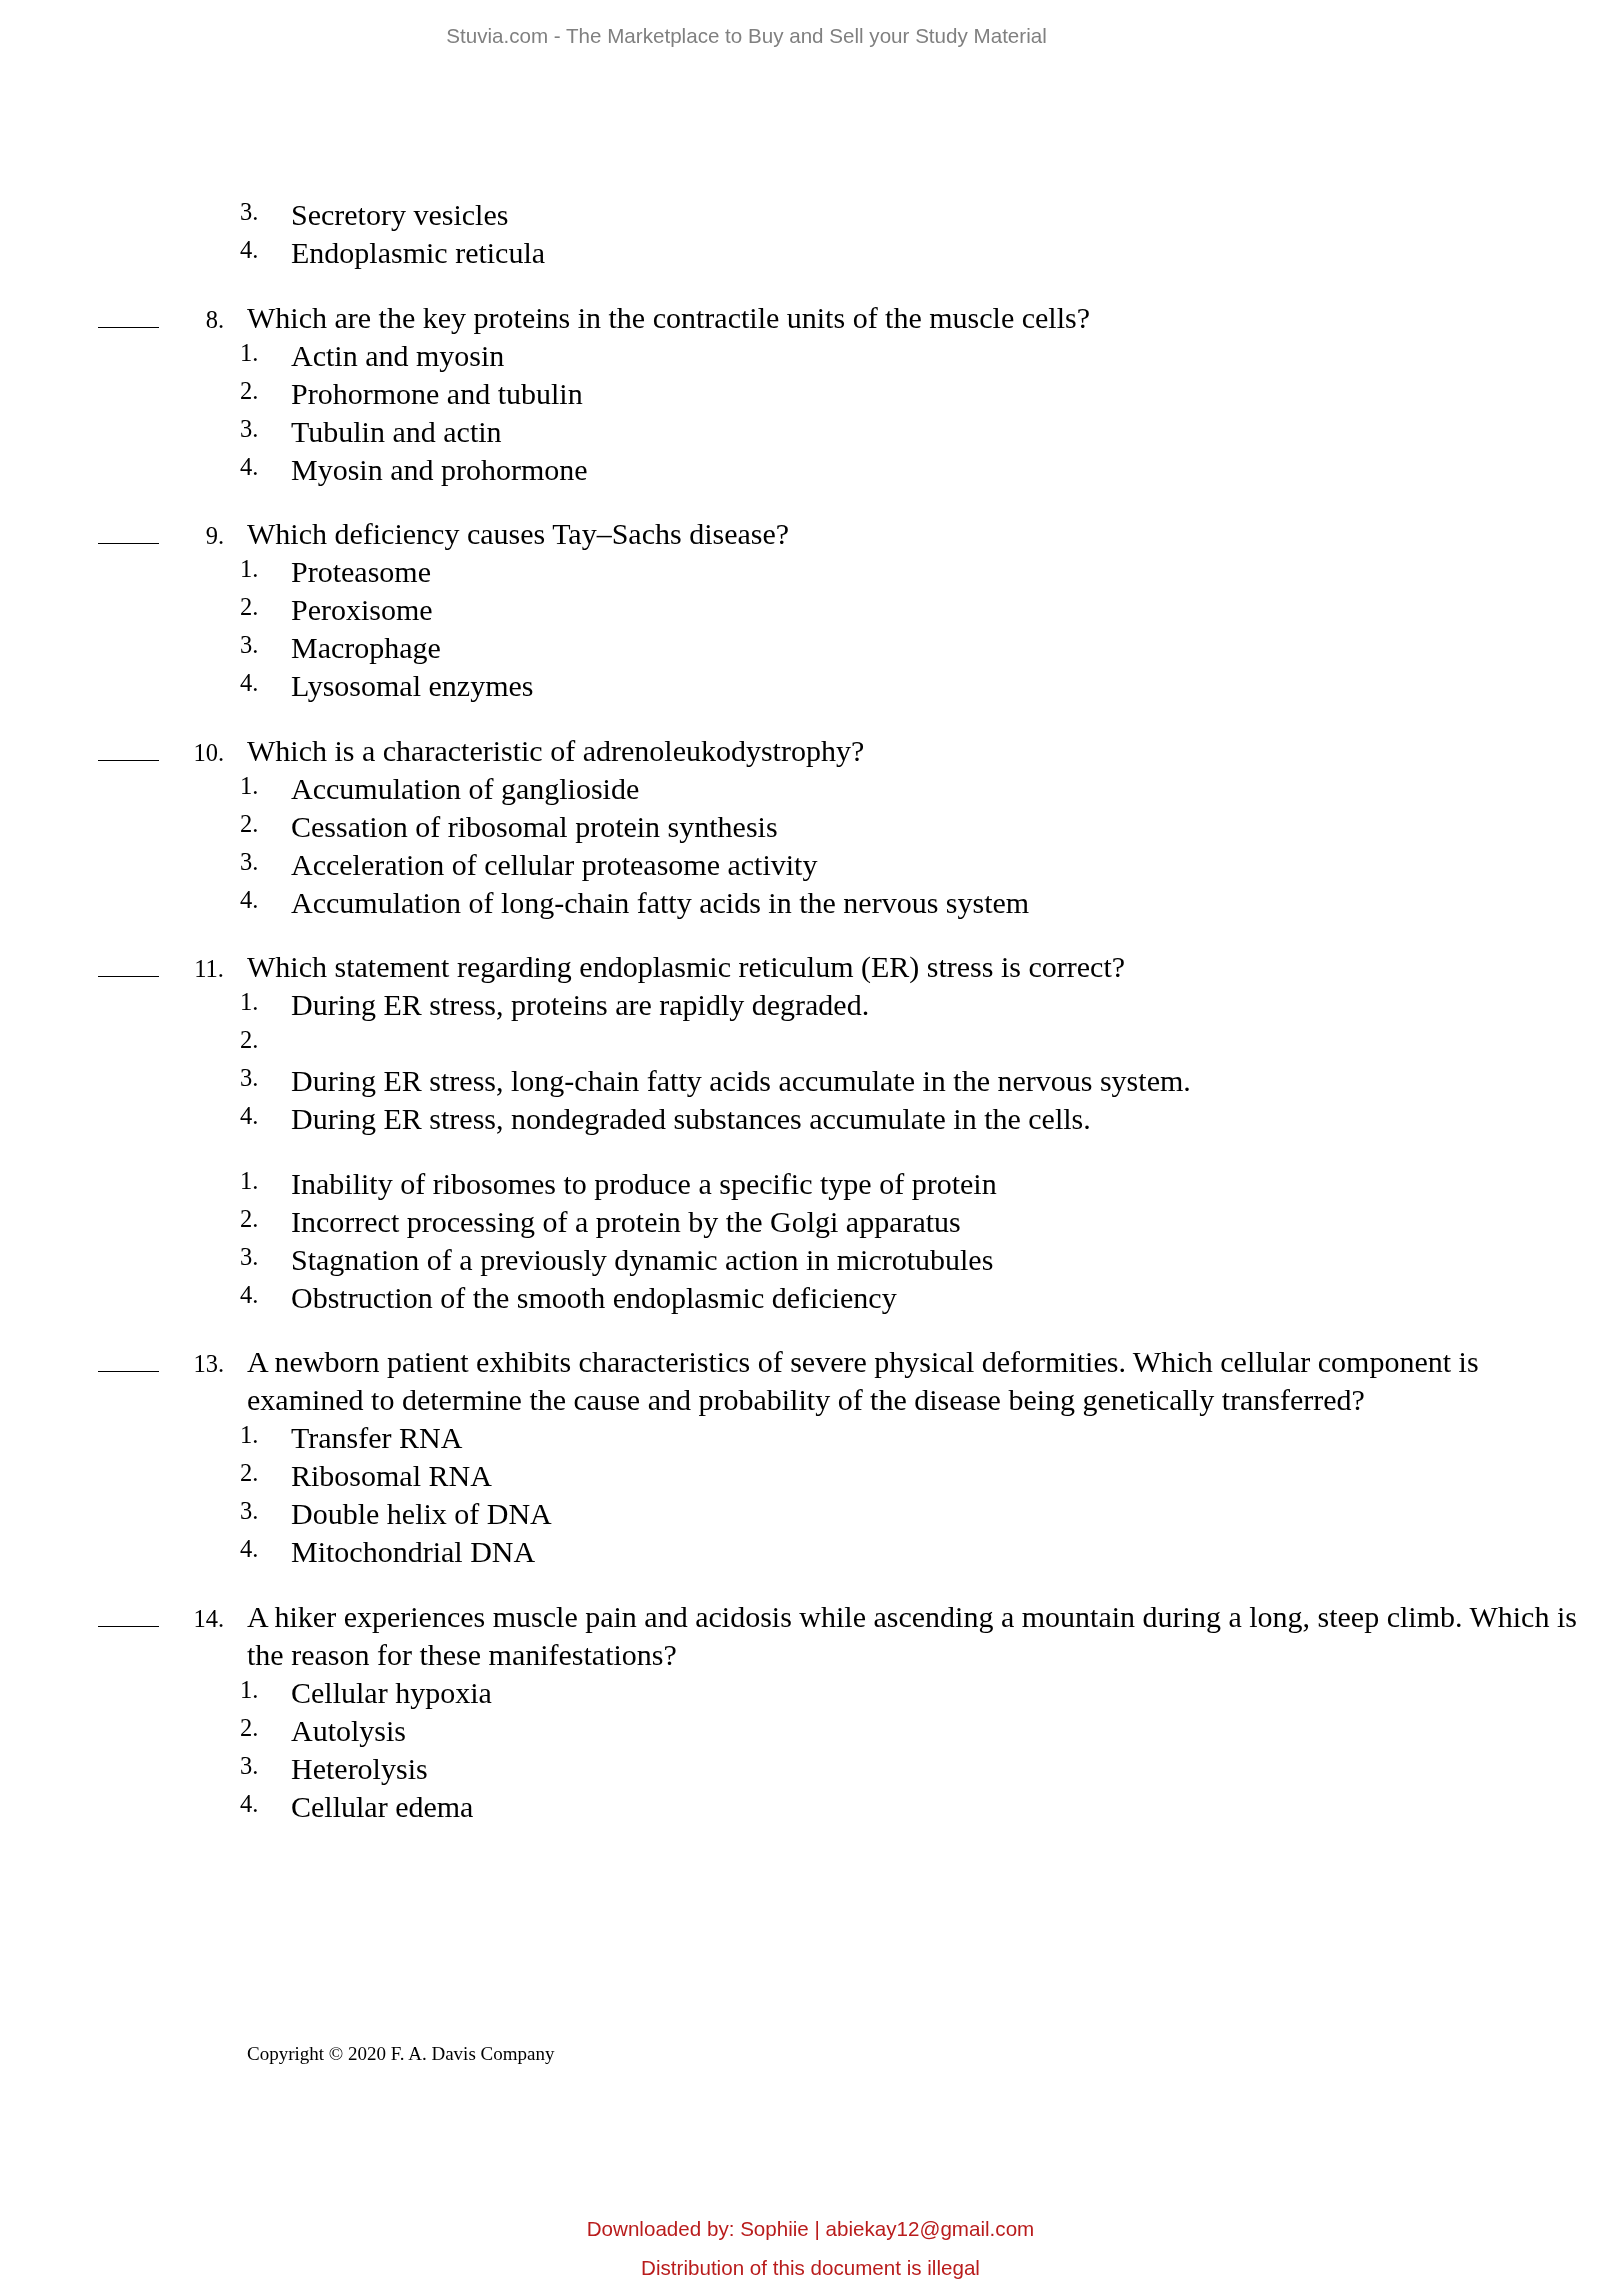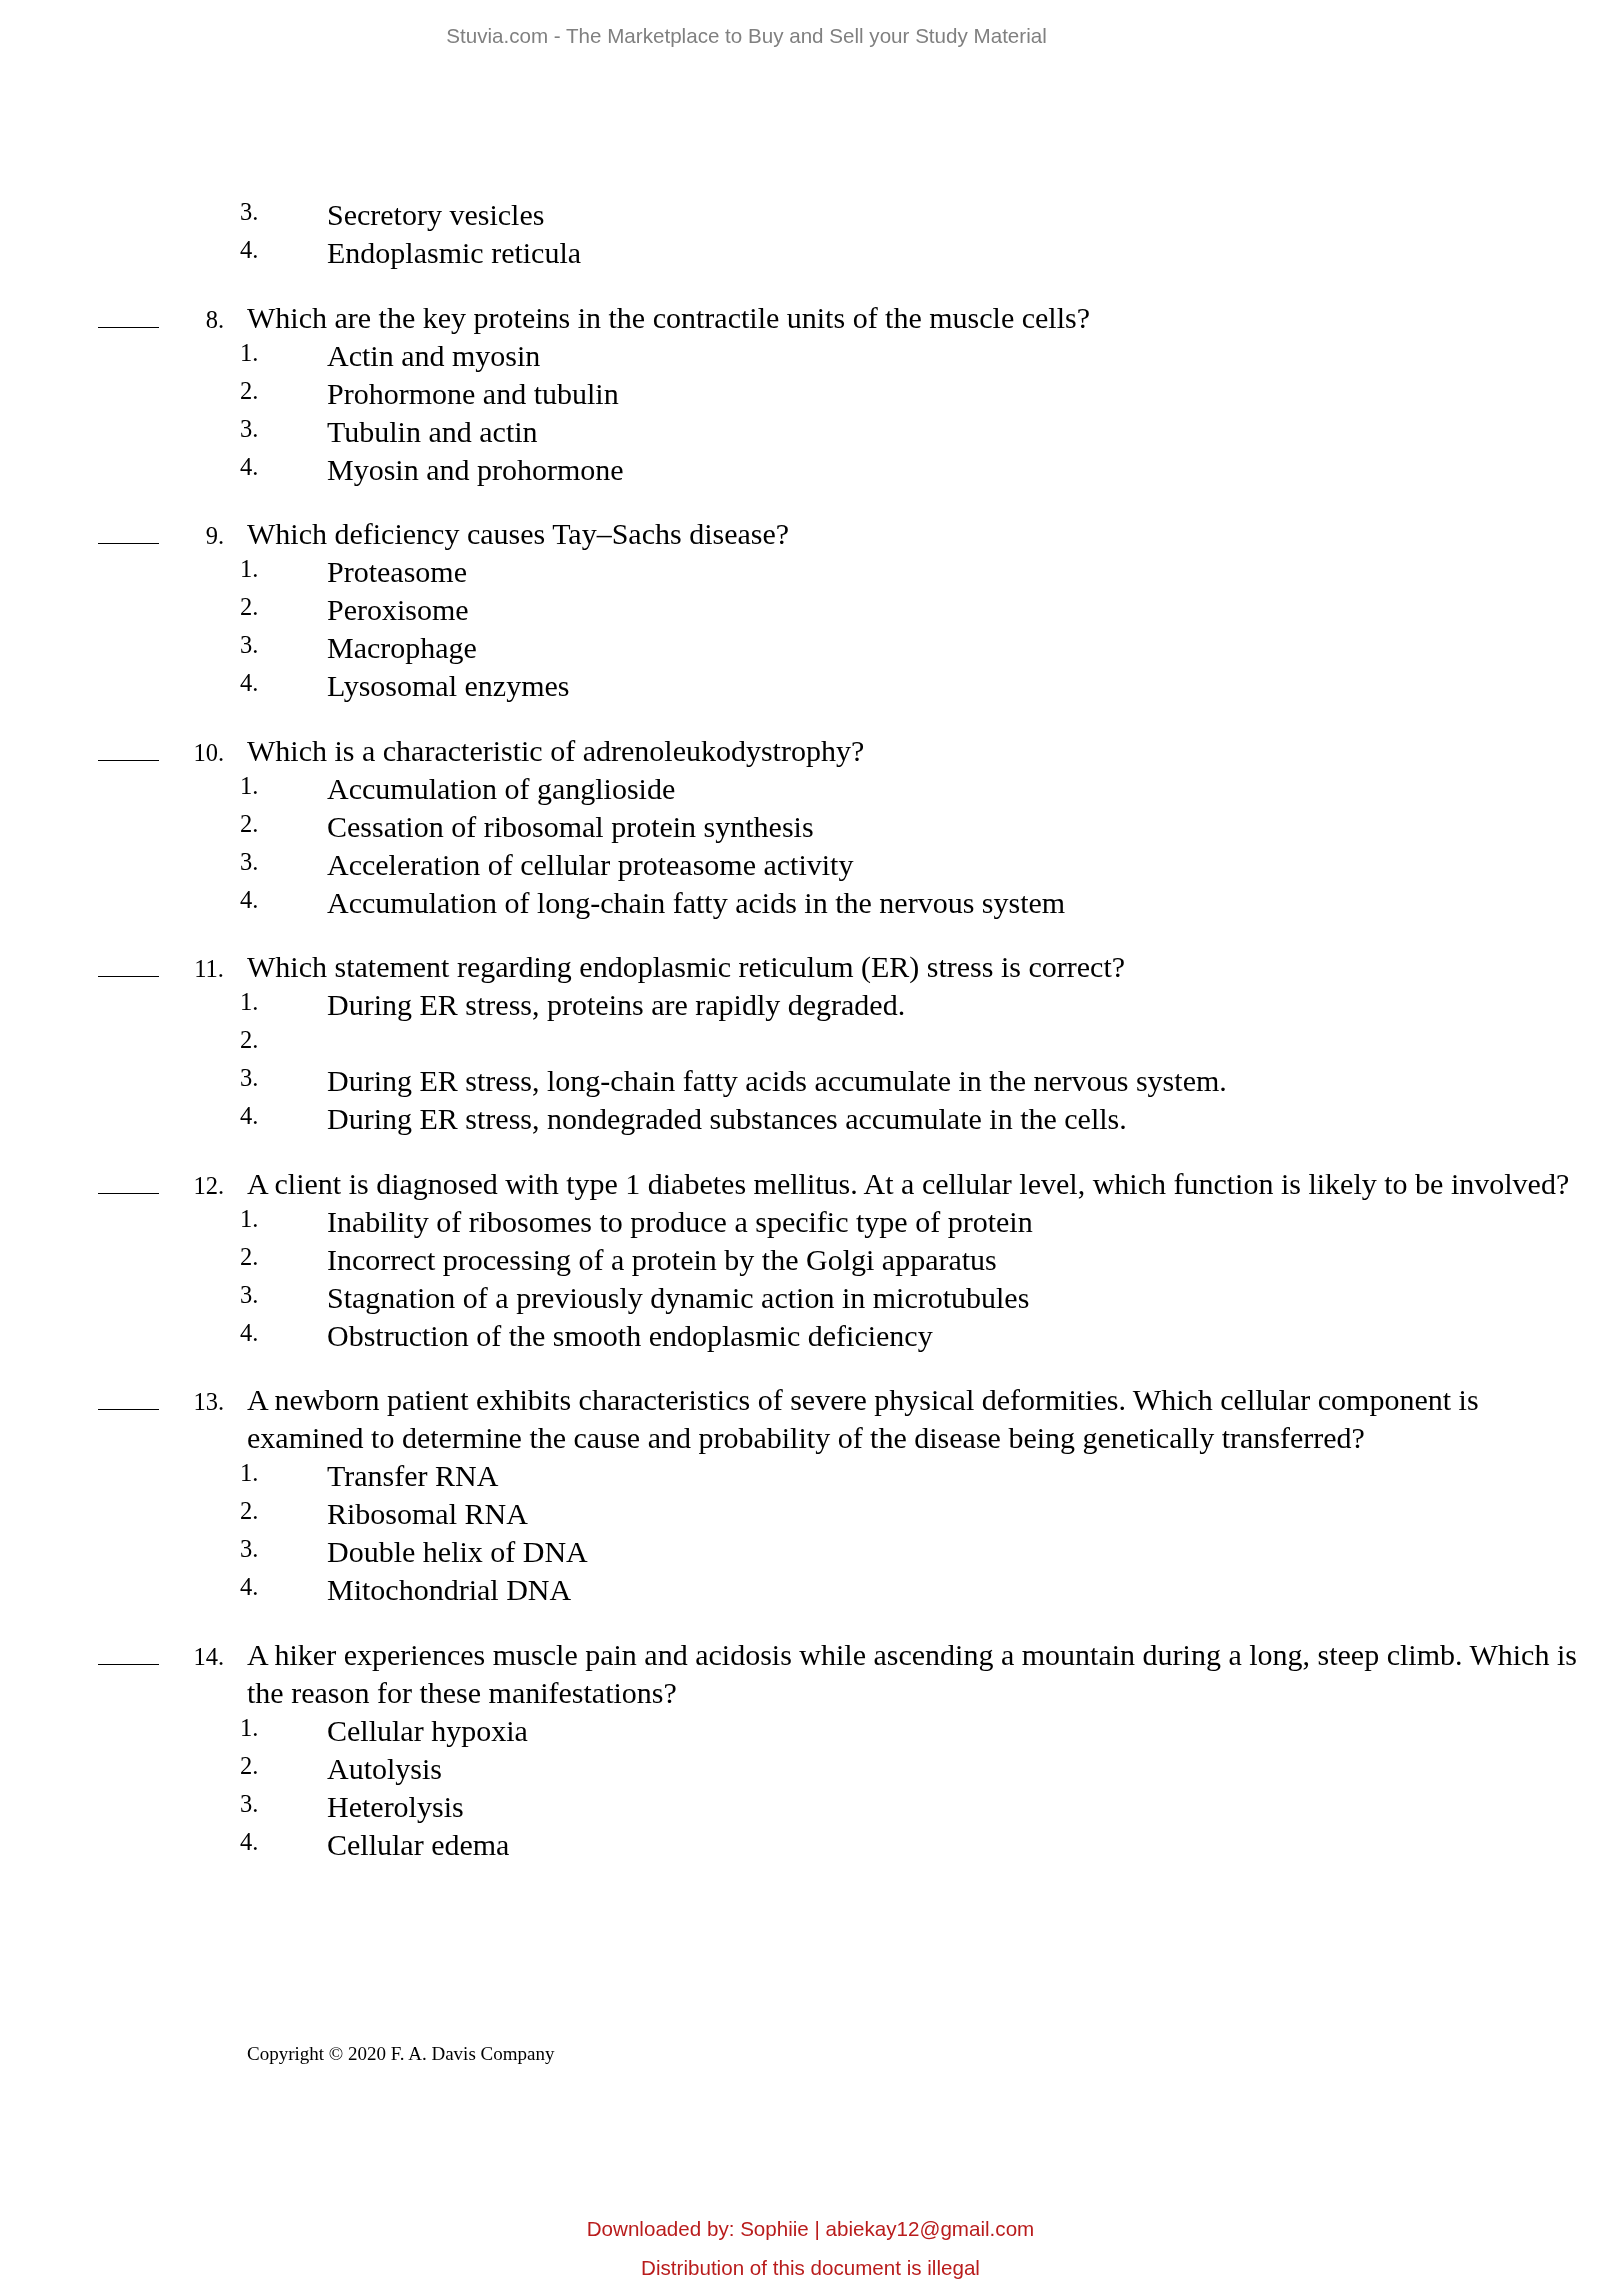--- a/index.html
+++ b/index.html
@@ -7,21 +7,21 @@
   .header {
     position: absolute; top: 23.5px; left: 0; width: 1493px; text-align: center;
     font-family: "Liberation Sans", sans-serif; font-size: 20.6px; color: #808080;
   }
   .content {
     position: absolute; left: 0; top: 196px; width: 1621px;
     font-family: "Liberation Serif", serif; font-size: 30px; color: #000; line-height: 38px;
   }
   .opt { position: relative; height: 38px; }
   .opt .num { position: absolute; left: 240px; width: 29px; font-size: 24.5px; top: -2.9px; }
-  .opt .txt { position: absolute; left: 291px; white-space: nowrap; margin-left: 36px; }
+  .opt .txt { position: absolute; left: 291px; white-space: nowrap; }
   .q { position: relative; margin-top: 26.5px; }
   .q .stem { position: relative; padding-left: 247px; width: 1333px; }
   .q .blank { position: absolute; left: 98px; top: 0; font-size: 30px; letter-spacing: 0; }
   .q .blank span { display: inline-block; width: 61px; border-bottom: 1.5px solid #000; height: 27.4px; }
   .q .qnum { position: absolute; left: 167px; width: 57px; text-align: right; font-size: 24.5px; top: 2px; }
   .footer-copy {
     position: absolute; left: 247px; top: 2043px;
     font-family: Liberation Serif, serif; font-size: 19px; color: #000;
   }
   .footer {
@@ -138,25 +138,20 @@
         <span class="num">3.</span>
         <span class="txt">During ER stress, long-chain fatty acids accumulate in the nervous system.</span>
       </div>
     <div class="opt">
         <span class="num">4.</span>
         <span class="txt">During ER stress, nondegraded substances accumulate in the cells.</span>
       </div>
   </div>
 
   <div class="q">
-    <div class="stem">
-      <span class="blank"><span></span></span>
-      <span class="qnum">12.</span>
-      <span>A client is diagnosed with type 1 diabetes mellitus. At a cellular level, which function is likely to be involved?</span>
-    </div>
     <div class="opt">
         <span class="num">1.</span>
         <span class="txt">Inability of ribosomes to produce a specific type of protein</span>
       </div>
     <div class="opt">
         <span class="num">2.</span>
         <span class="txt">Incorrect processing of a protein by the Golgi apparatus</span>
       </div>
     <div class="opt">
         <span class="num">3.</span>

